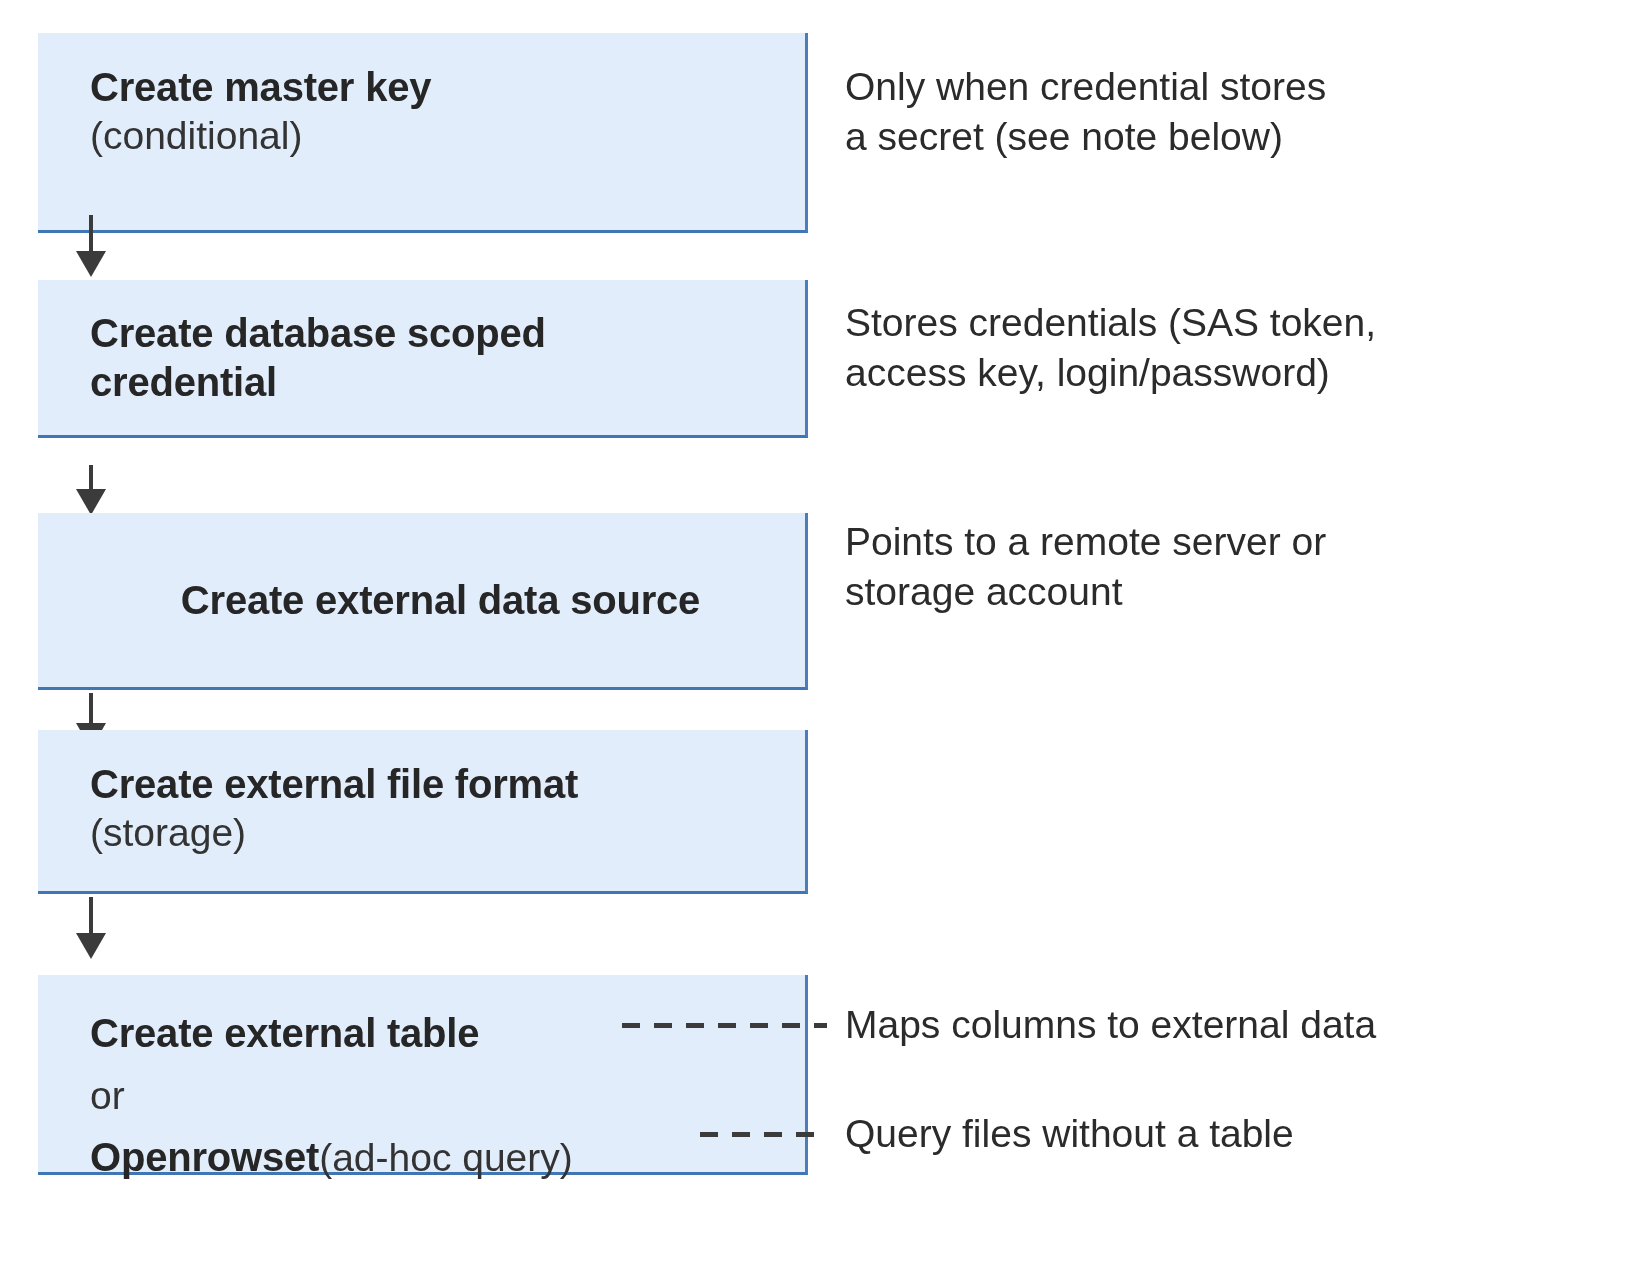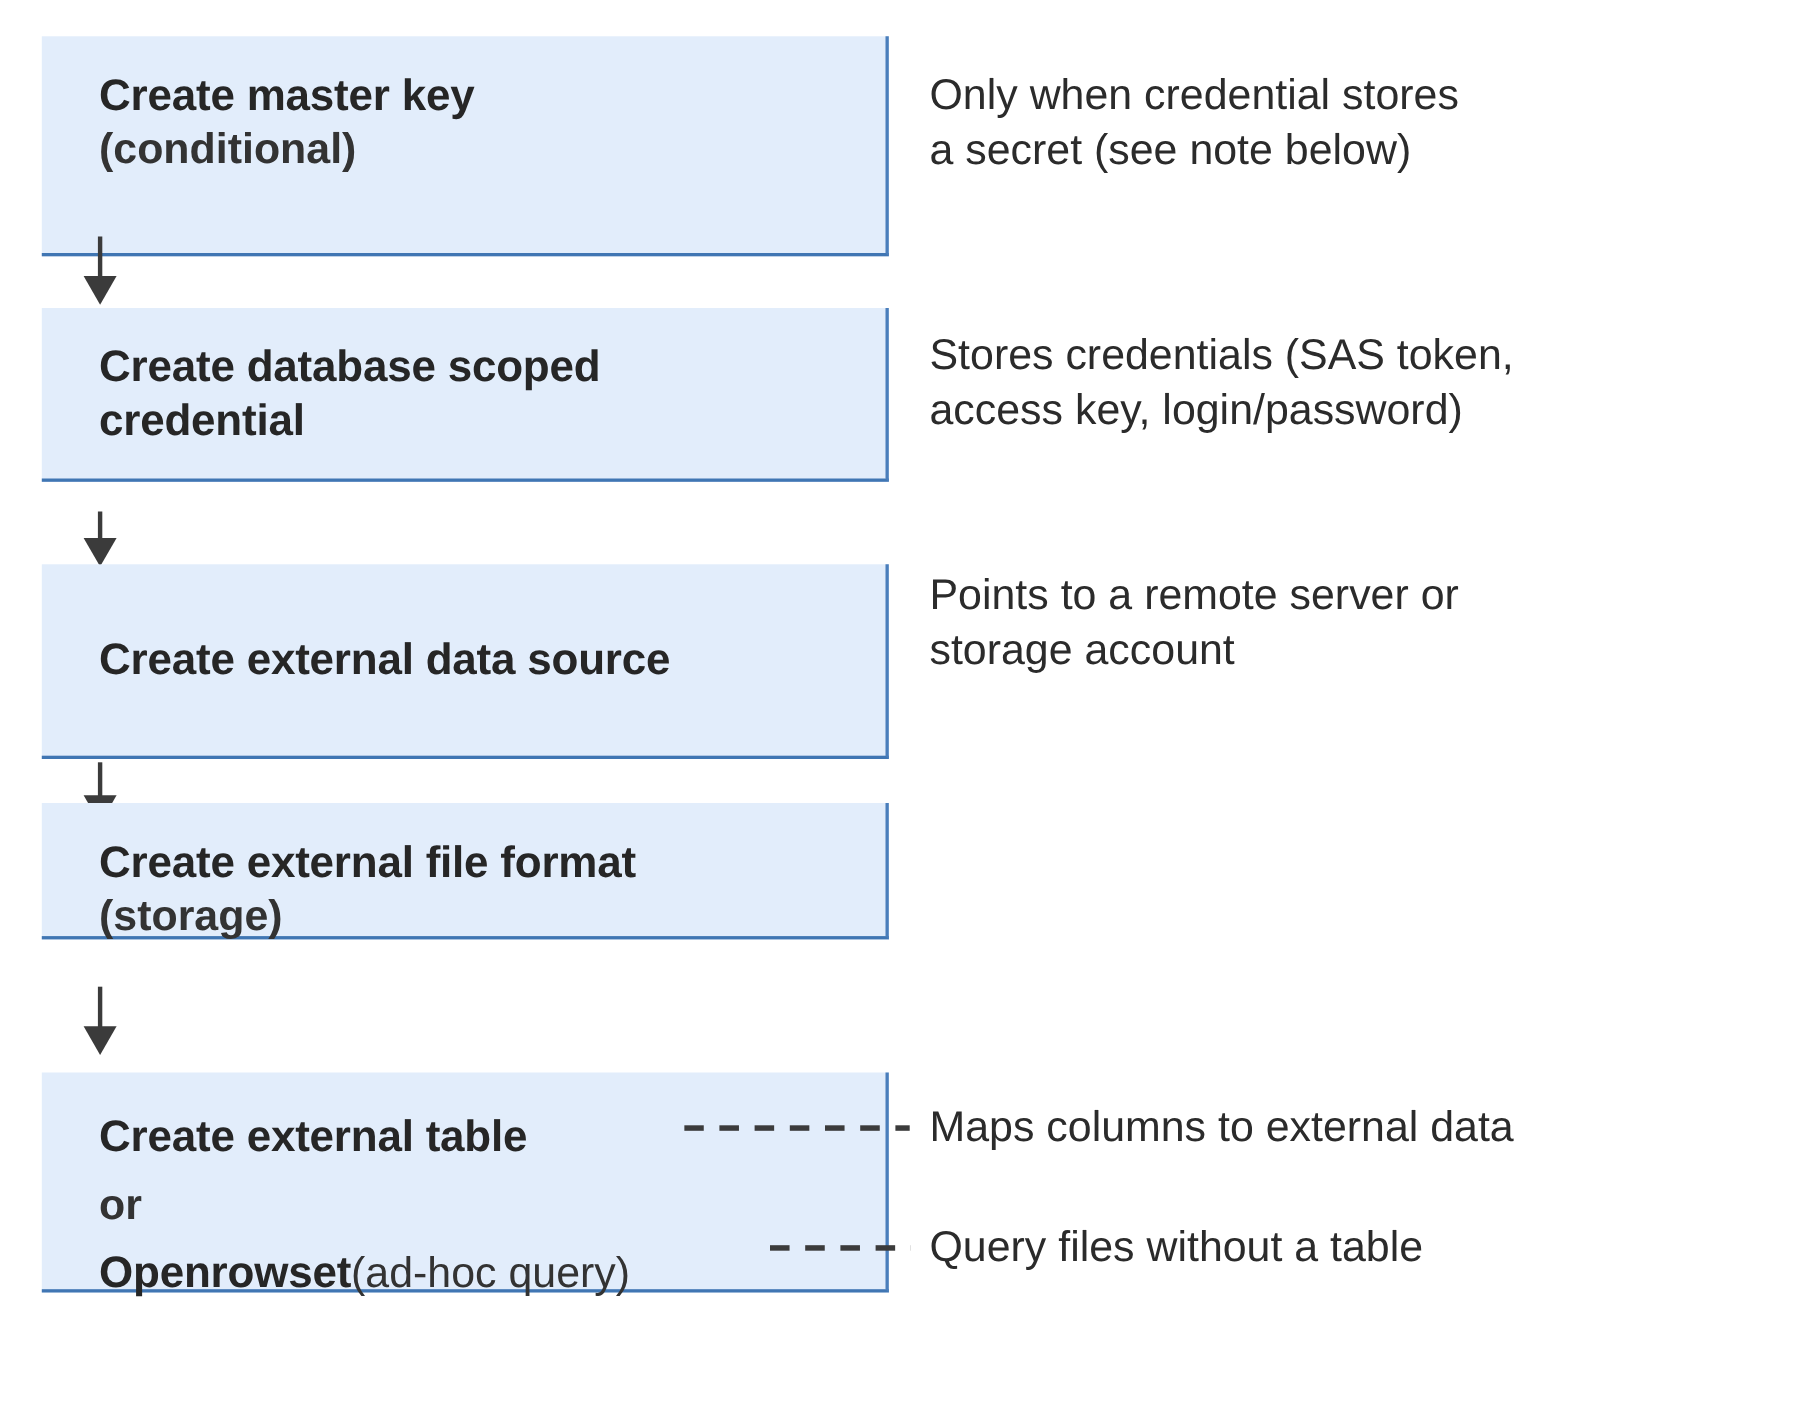--- a/index.html
+++ b/index.html
@@ -45,21 +45,21 @@
   .step-title {
     font-size: 40px;
     font-weight: bold;
     line-height: 1.22;
     letter-spacing: -0.2px;
     color: #262626;
     white-space: pre-line;
   }
   .step-sub {
     font-size: 39px;
-    font-weight: bold;
+    font-weight: normal;
     line-height: 1.22;
     color: #333333;
   }
 
   
   .desc {
     position: absolute;
     left: 845px;
     width: 760px;
     font-size: 39px;
@@ -133,33 +133,33 @@
     <div class="step-sub"></div>
   </div>
   <div class="desc" style="top:298px;">Stores credentials (SAS token,
 access key, login/password)</div>
 
   <div class="arrow" style="top:465px; height:50px;">
     <div class="shaft" style="height:28px;"></div>
     <div class="head"></div>
   </div>
 
-  <div class="step-box" style="top:513px; height:177px;">
+  <div class="step-box" style="top:513px; height:177px;align-items:center;">
     <div class="step-title">Create external data source</div>
     <div class="step-sub"></div>
   </div>
   <div class="desc" style="top:517px;">Points to a remote server or
 storage account</div>
 
   <div class="arrow" style="top:693px; height:56px;">
     <div class="shaft" style="height:34px;"></div>
     <div class="head"></div>
   </div>
 
-  <div class="step-box pad-top" style="top:730px; height:124px; ">
+  <div class="step-box pad-top" style="top:730px; height:164px; ">
     <div class="step-title">Create external file format</div>
     <div class="step-sub">(storage)</div>
   </div>
 
   <div class="arrow" style="top:897px; height:62px;">
     <div class="shaft" style="height:40px;"></div>
     <div class="head"></div>
   </div>
 
   <div class="step-box pad-top" style="top:975px; height:200px; padding-top:0; justify-content:flex-start;">

